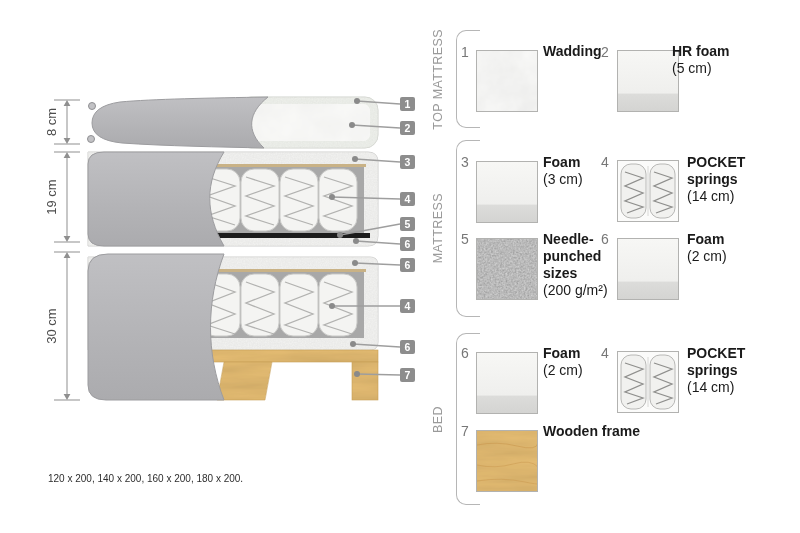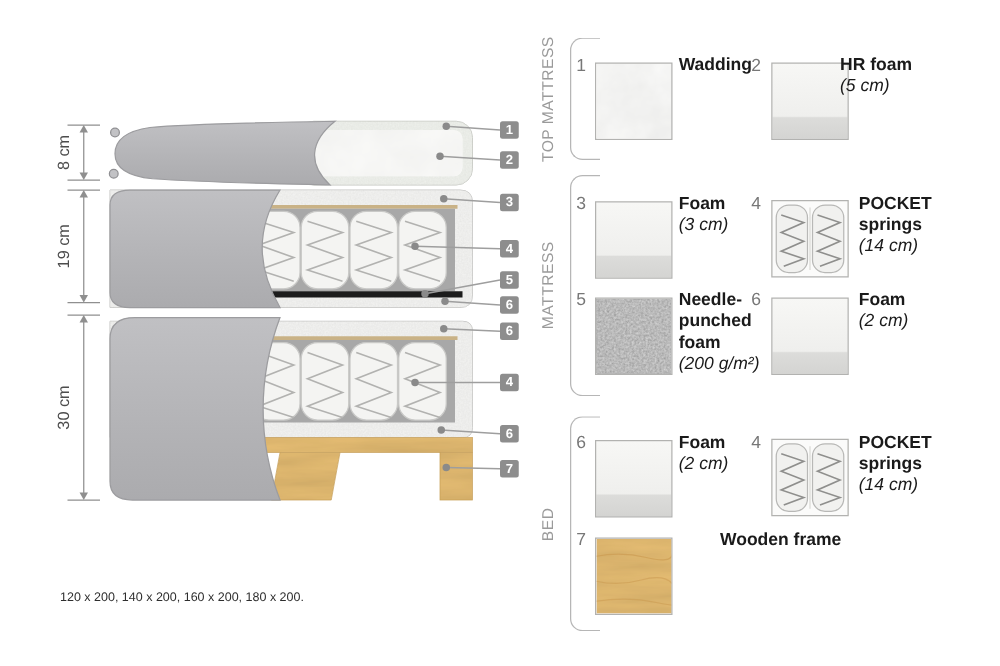--- a/index.html
+++ b/index.html
@@ -14,23 +14,23 @@
            border-radius:10px 0 0 10px;box-sizing:border-box;background:transparent;}
   .section-title{position:absolute;left:428px;width:20px;display:flex;align-items:center;justify-content:center;}
   .section-title span{writing-mode:vertical-rl;transform:rotate(180deg);color:#9a9a9a;
            font-size:12.5px;letter-spacing:0.4px;white-space:nowrap;}
   .item-num{position:absolute;color:#777;font-size:14px;font-weight:500;}
   .swatch{position:absolute;width:62px;height:62px;border:1px solid #b2b2b0;box-sizing:border-box;background:#fbfbfa;overflow:hidden;}
   .swatch svg{display:block;}
   .swatch-foam{background:linear-gradient(180deg,#f7f7f5 0%,#efefed 70%,#dcdcda 72%,#d4d4d2 100%);}
   .item-text{position:absolute;width:90px;color:#1a1a1a;font-size:14px;line-height:17px;}
   .item-text.w-narrow{width:64px;}
-  .item-text.w-wide{width:130px;text-align:right;}
+  .item-text.w-wide{width:130px;}
   .item-label{font-weight:bold;}
-  .item-sub{font-weight:normal;white-space:nowrap;font-style:italic;}
+  .item-sub{font-weight:normal;white-space:nowrap;}
   
   .sizes-caption{position:absolute;left:57px;top:455px;color:#9b9b9b;font-size:13px;}
   .sizes-value{position:absolute;left:48px;top:473px;color:#2e2e2e;font-size:10px;}
 </style>
 </head>
 <body>
 
 <div class="canvas">
 
   <svg class="abs" style="left:40px;top:85px" width="380" height="335" viewBox="0 0 380 335">
@@ -255,21 +255,21 @@
   </div>
 
   <div class="item-num" style="left:461px;top:231px">5</div>
   <div class="swatch" style="left:476px;top:238px">
     <svg width="60" height="60">
         <rect width="60" height="60" fill="#6a6a6a"></rect>
         <rect width="60" height="60" filter="url(#fFelt)"></rect>
       </svg>
   </div>
   <div class="item-text w-narrow" style="left:543px;top:231px">
-    <div class="item-label">Needle-punched foam</div>
+    <div class="item-label">Needle-punched sizes</div>
     <div class="item-sub">(200 g/m²)</div>
   </div>
 
   <div class="item-num" style="left:601px;top:231px">6</div>
   <div class="swatch swatch-foam" style="left:617px;top:238px"></div>
   <div class="item-text" style="left:687px;top:231px">
     <div class="item-label">Foam</div>
     <div class="item-sub">(2 cm)</div>
   </div>
 

